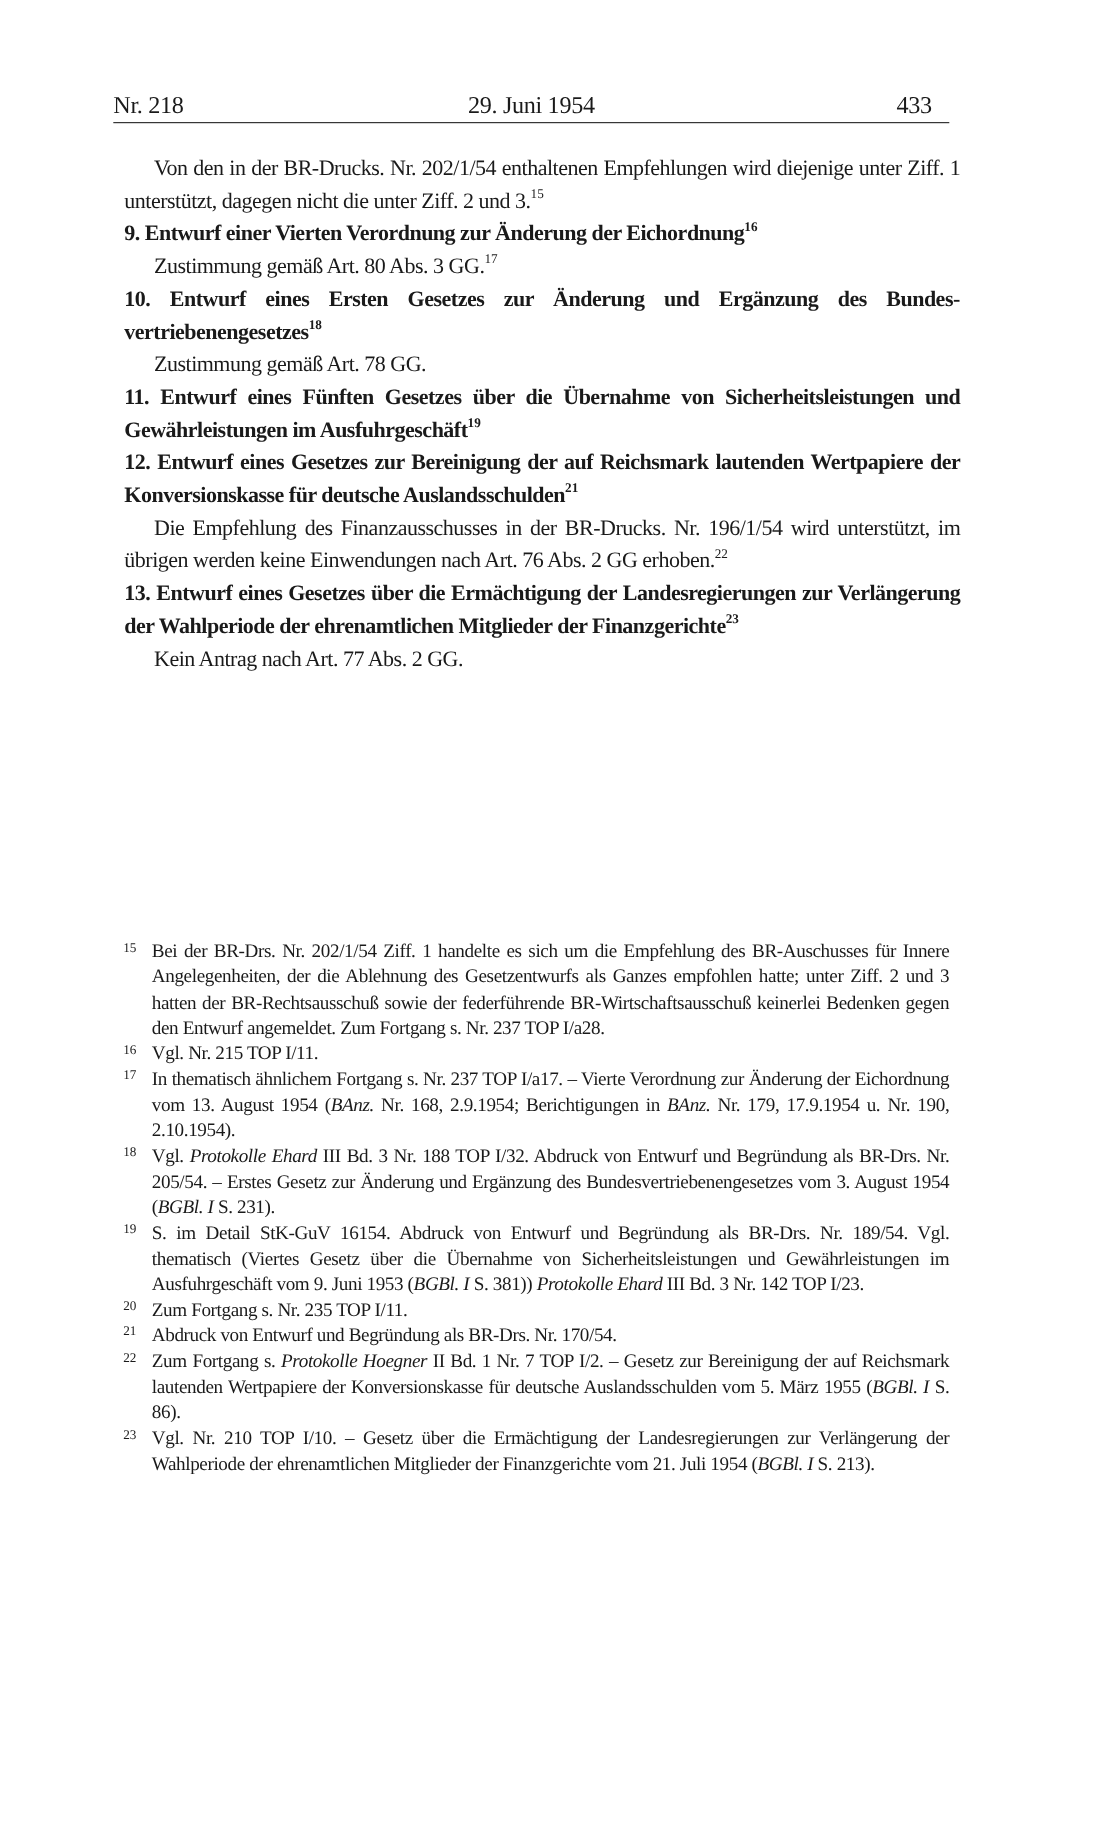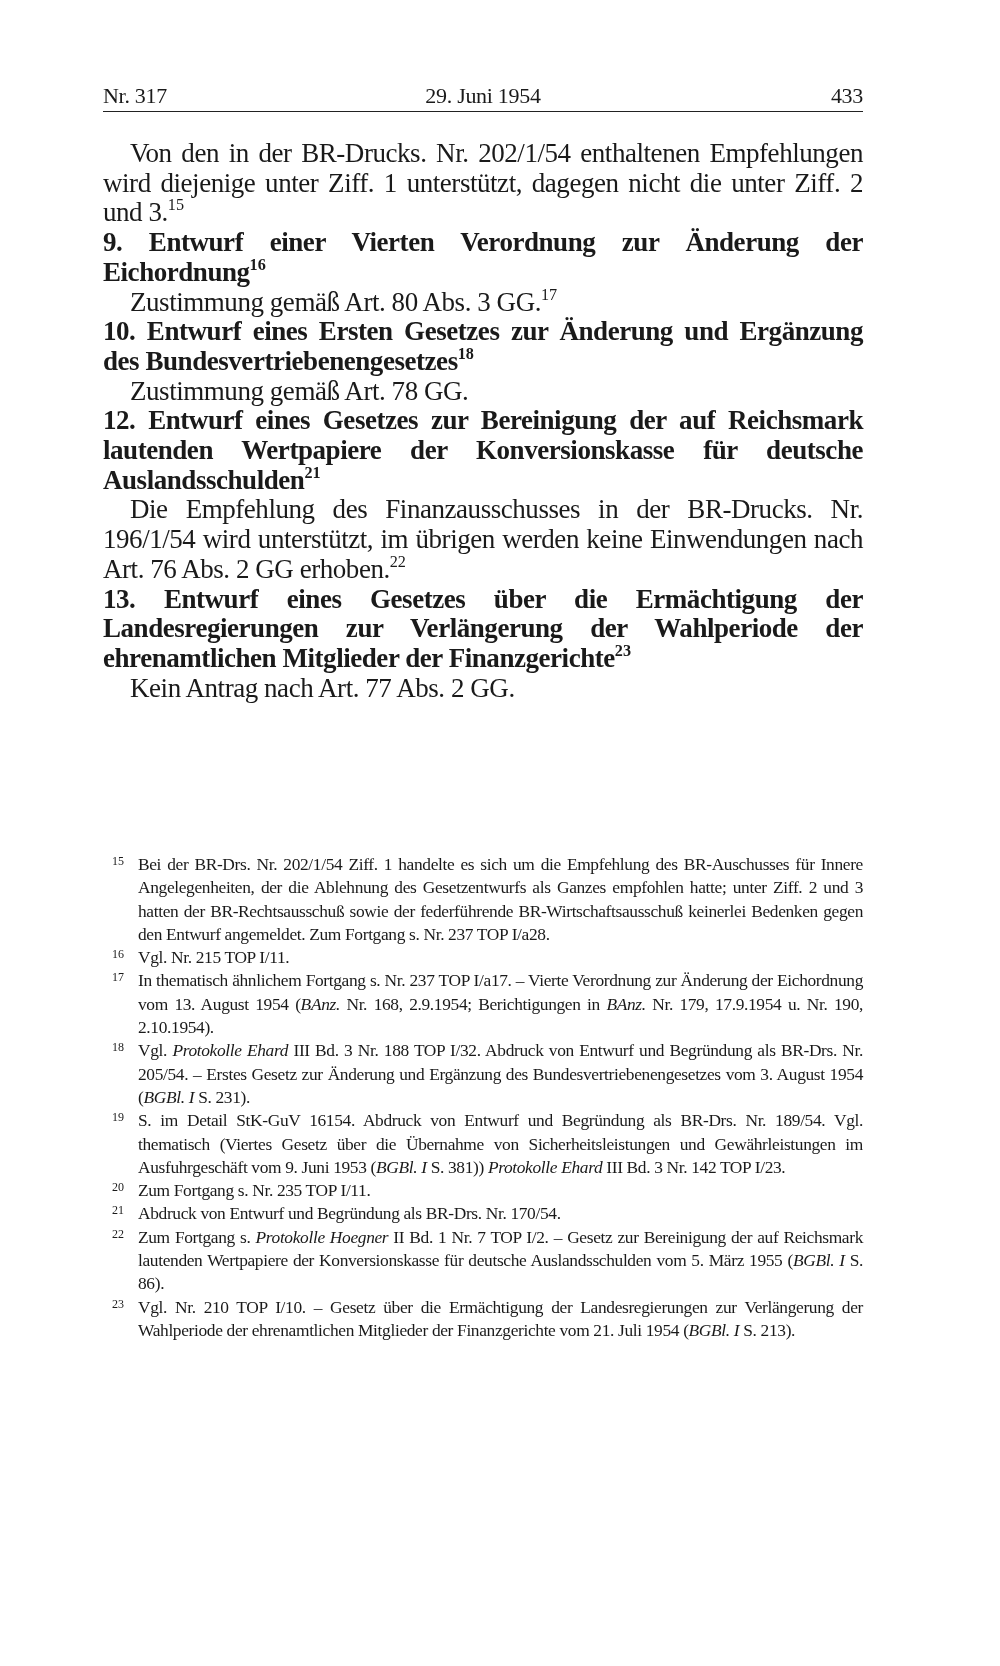--- a/index.html
+++ b/index.html
@@ -27,28 +27,28 @@
       top: 83px;
       width: 760px;
       height: 28px;
       border-bottom: 1.4px solid #222;
       font-size: 22px;
       line-height: 26px;
       letter-spacing: -0.3px;
     }
     .running-head .left { position: absolute; left: 0; top: 0; }
     .running-head .center { position: absolute; left: 0; right: 0; top: 0; text-align: center; }
-    .running-head .right { position: absolute; right: 0; top: 0; }
+    .running-head .right { position: absolute; right: 16px; top: 0; }
 
     .body-text {
       position: absolute;
-      left: 0;
+      left: 10px;
       top: 139px;
       width: 760px;
-      font-size: 27px;
+      font-size: 20px;
       line-height: 29.7px;
       letter-spacing: -0.45px;
     }
     .body-text p {
       margin: 0;
       text-align: justify;
       text-align-last: left;
     }
     .body-text p.indent { text-indent: 27px; }
     .body-text p.item { text-indent: 0; font-weight: bold; }
@@ -84,34 +84,35 @@
       letter-spacing: 0;
     }
     .footnote i { font-style: italic; }
   </style>
 </head>
 <body>
 
 <div class="page">
 
   <div class="running-head">
-    <span class="left">Nr. 317</span>
+    <span class="left">Nr. 218</span>
     <span class="center">29. Juni 1954</span>
     <span class="right">433</span>
   </div>
 
   <div class="body-text">
     <p class="indent"><span>Von den in der BR-Drucks. Nr. 202/1/54 enthaltenen Empfehlungen wird diejenige unter Ziff. 1 unterstützt, dagegen nicht die unter Ziff. 2 und 3.</span><sup class="fn">15</sup></p>
 
     <p class="item"><span>9. Entwurf einer Vierten Verordnung zur Änderung der Eichordnung</span><sup class="fn">16</sup></p>
     <p class="indent"><span>Zustimmung gemäß Art. 80 Abs. 3 GG.</span><sup class="fn">17</sup></p>
 
     <p class="item"><span>10. Entwurf eines Ersten Gesetzes zur Änderung und Ergänzung des Bundes­vertriebenengesetzes</span><sup class="fn">18</sup></p>
     <p class="indent"><span>Zustimmung gemäß Art. 78 GG.</span></p>
 
+    <p class="item"><span>11. Entwurf eines Fünften Gesetzes über die Übernahme von Sicherheitsleis­tungen und Gewährleistungen im Ausfuhrgeschäft</span><sup class="fn">19</sup></p>
 
     <p class="item"><span>12. Entwurf eines Gesetzes zur Bereinigung der auf Reichsmark lautenden Wertpapiere der Konversionskasse für deutsche Auslandsschulden</span><sup class="fn">21</sup></p>
     <p class="indent"><span>Die Empfehlung des Finanzausschusses in der BR-Drucks. Nr. 196/1/54 wird unterstützt, im übrigen werden keine Einwendungen nach Art. 76 Abs. 2 GG erhoben.</span><sup class="fn">22</sup></p>
 
     <p class="item"><span>13. Entwurf eines Gesetzes über die Ermächtigung der Landesregierungen zur Verlängerung der Wahlperiode der ehrenamtlichen Mitglieder der Finanzge­richte</span><sup class="fn">23</sup></p>
     <p class="indent"><span>Kein Antrag nach Art. 77 Abs. 2 GG.</span></p>
   </div>
 
   <div class="footnotes">
     <div class="footnote">

